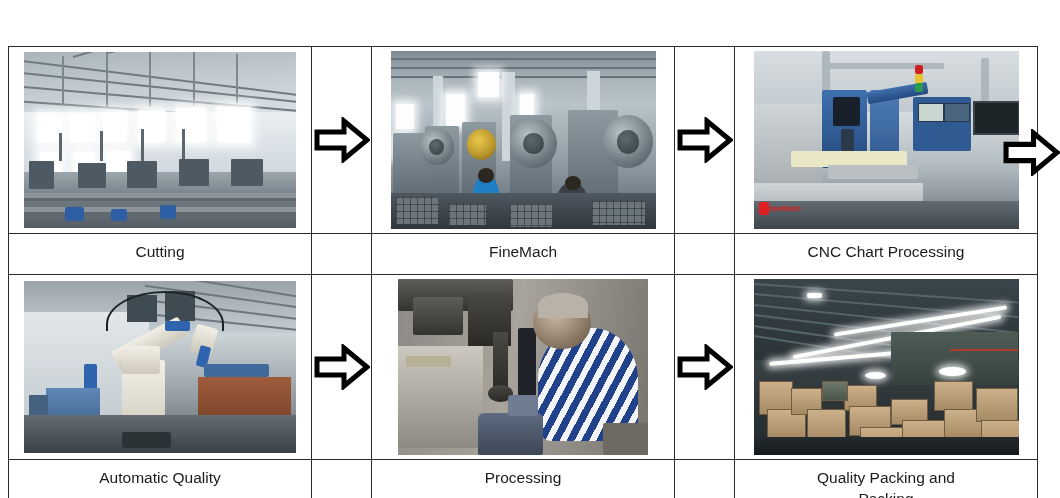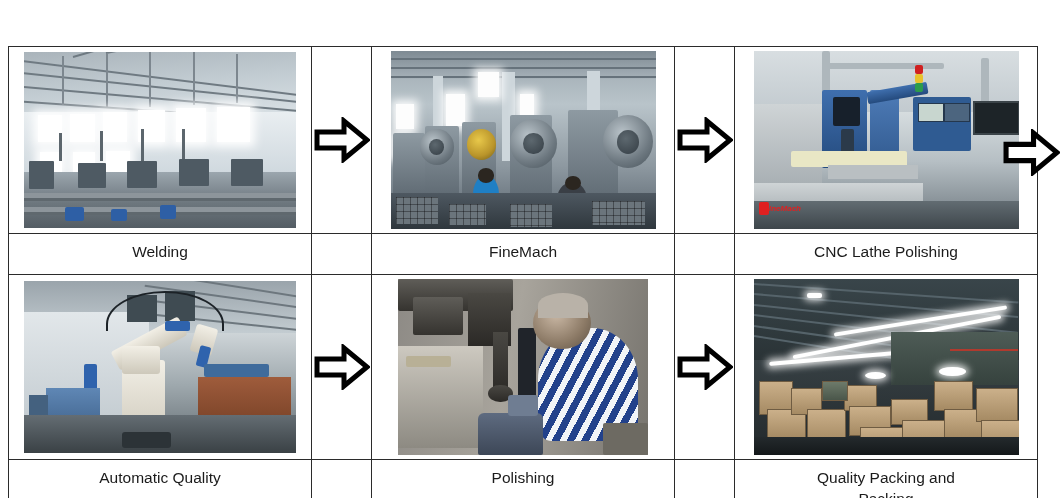--- a/index.html
+++ b/index.html
@@ -321,33 +321,33 @@
             <div class="logo" style="left:4%;top:86%;">FineMach</div>
             <div class="blue" style="left:2%;top:85%;width:4%;height:7%;background:#e02020;"></div>
           </div>
         </div>
       </td>
     </tr>
 
     <tr class="row-label">
       <td>
         <div class="label-cell">
-          <span class="label-text">Welding</span>
+          <span class="label-text">Cutting</span>
         </div>
       </td>
       <td></td>
       <td>
         <div class="label-cell">
           <span class="label-text">FineMach</span>
         </div>
       </td>
       <td></td>
       <td>
         <div class="label-cell">
-          <span class="label-text">CNC Lathe Polishing</span>
+          <span class="label-text">CNC Chart Processing</span>
         </div>
       </td>
     </tr>
 
     <tr class="row-photo2">
       <td>
         <div class="photo-wrap">
           <div class="photo p4 p4b">
             <div class="roof4"></div>
             <div class="rbeam" style="left:44%;top:2%;width:60%;transform:rotate(9deg);"></div>
@@ -453,21 +453,21 @@
 
     <tr class="row-label2">
       <td>
         <div class="label-cell">
           <span class="label-text">Automatic Quality</span>
         </div>
       </td>
       <td></td>
       <td>
         <div class="label-cell">
-          <span class="label-text">Polishing</span>
+          <span class="label-text">Processing</span>
         </div>
       </td>
       <td></td>
       <td>
         <div class="label-cell">
           <span class="label-text">
             <span>Quality Packing and</span><br>
             <span>Packing</span>
           </span>
         </div>

